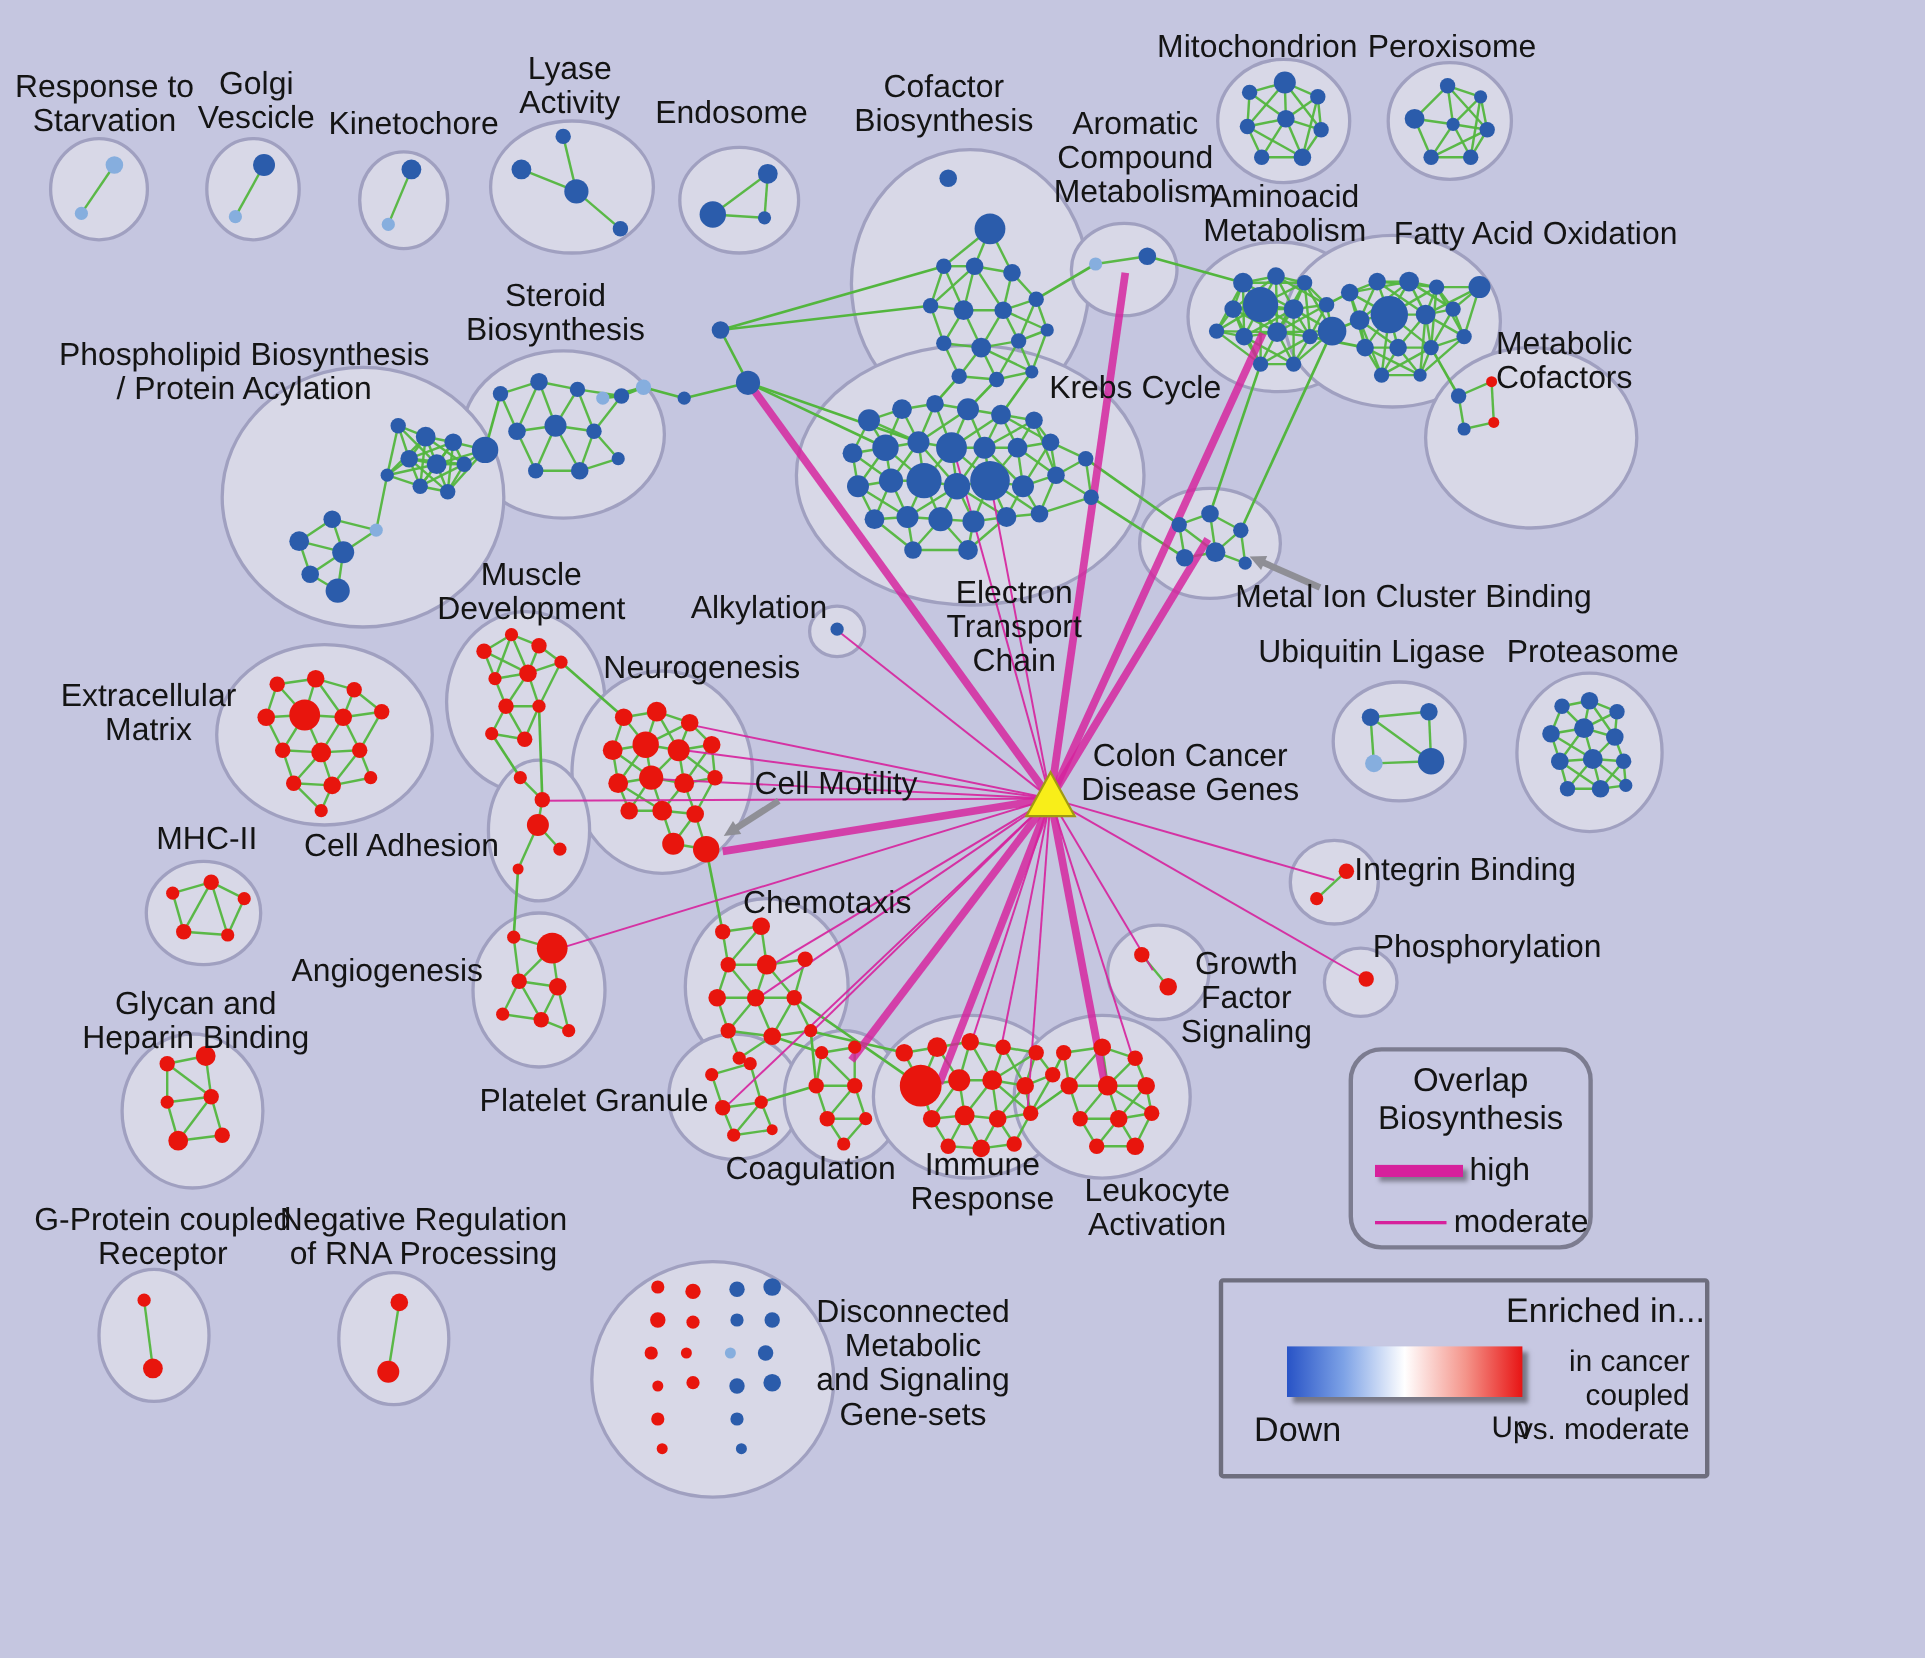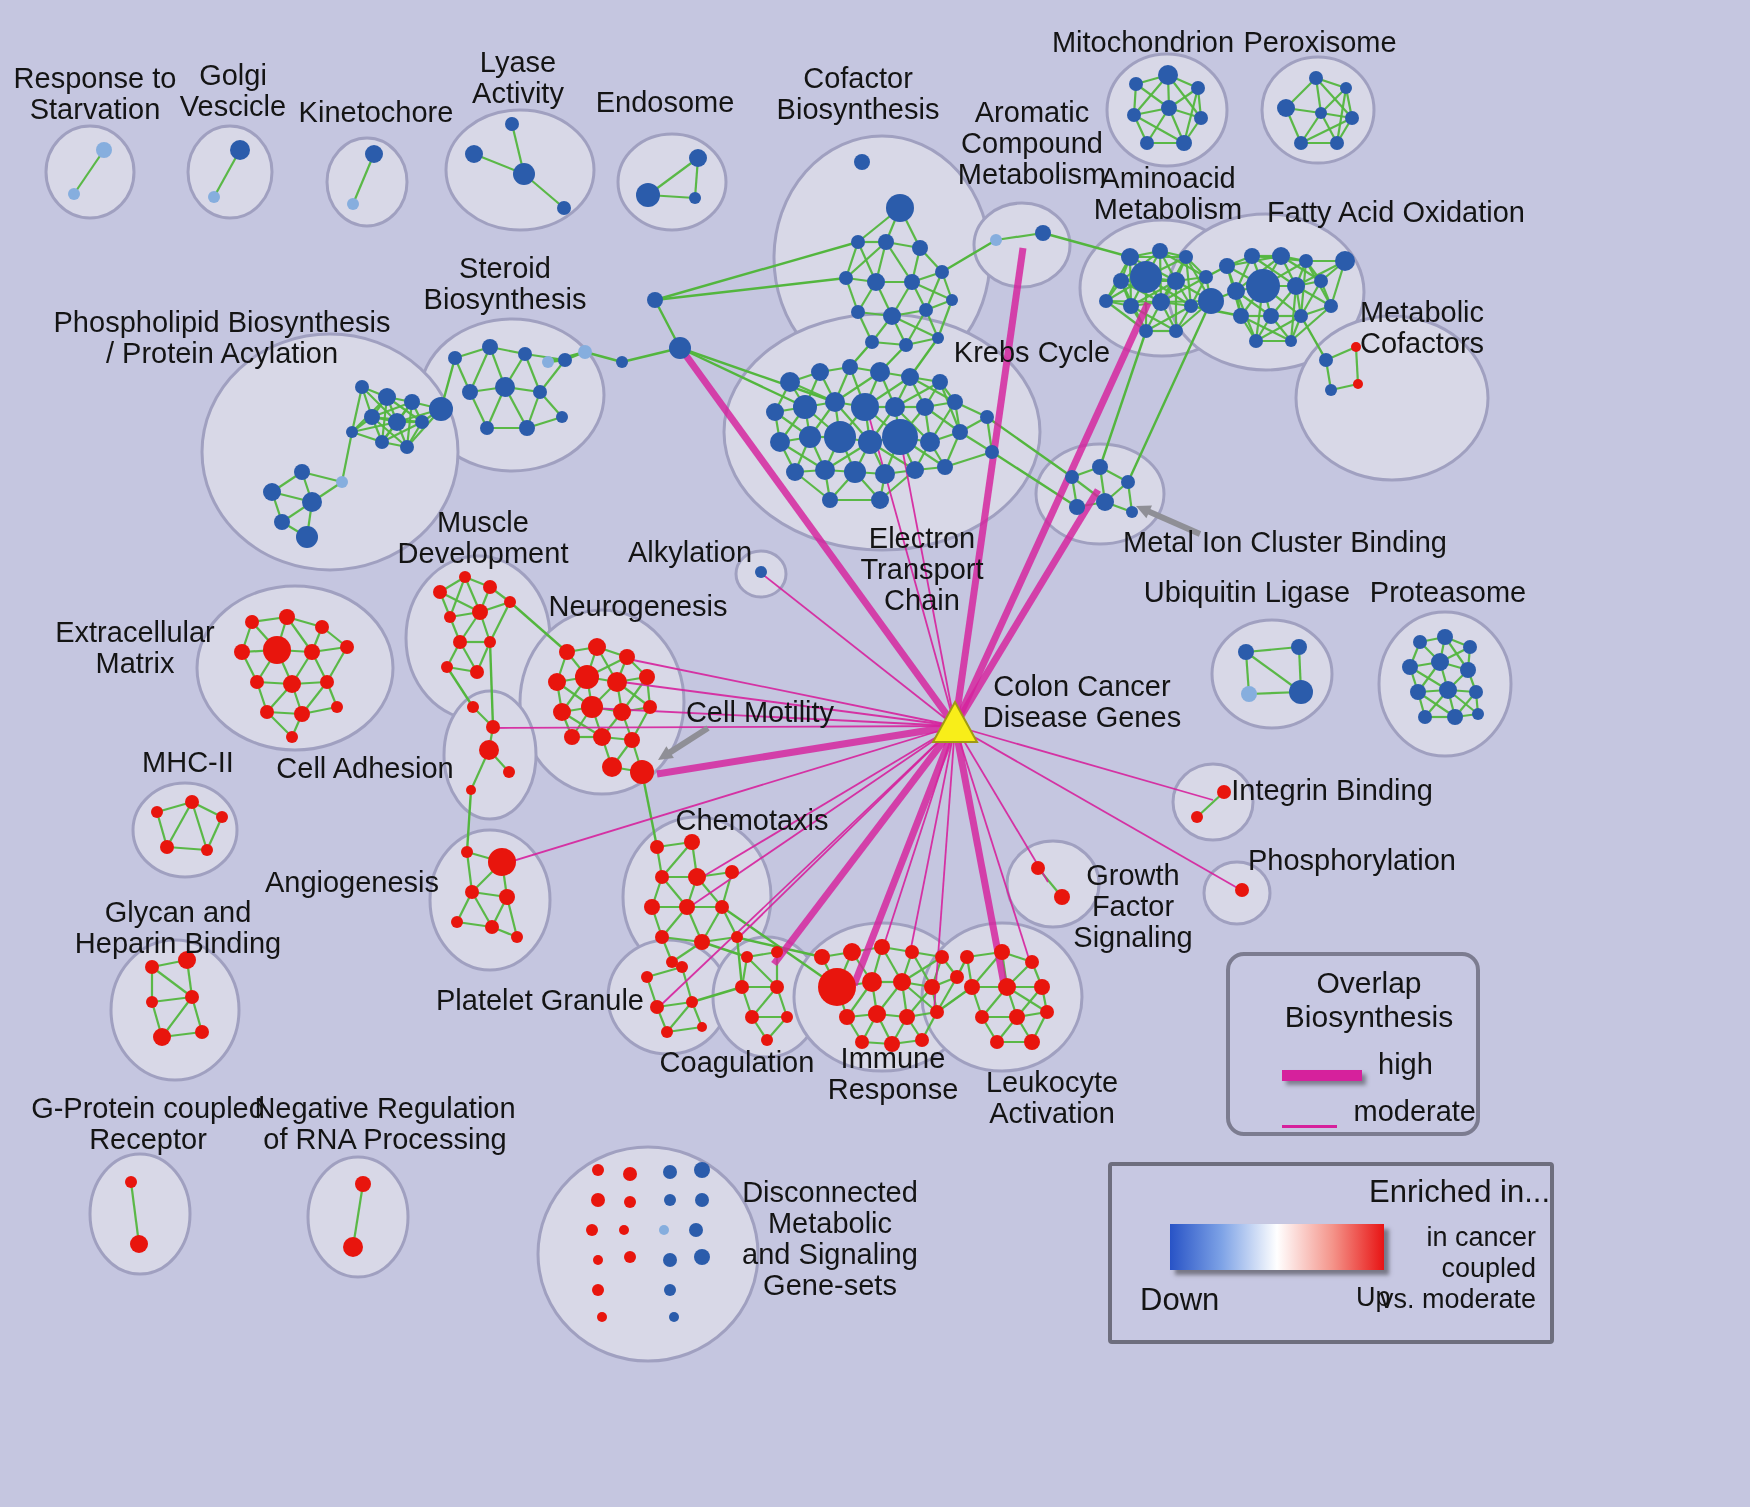--- a/index.html
+++ b/index.html
@@ -1,22 +1,22 @@
 <!DOCTYPE html>
 <html><head>
 <meta charset="utf-8">
 <style>
   html,body{margin:0;padding:0;background:#c5c6e0;}
   .stage{position:relative;width:1750px;height:1507px;background:#c5c6e0;overflow:hidden;
          font-family:"Liberation Sans",sans-serif;color:#141414;}
   svg text{font-family:"Liberation Sans",sans-serif;}
   .panel{position:absolute;background:#c7c8e2;}
-  .panel-sig{left:1226px;top:952px;width:214px;height:176px;border:4px solid #7c7c90;border-radius:18px;padding-left:32px;}
+  .panel-sig{left:1226px;top:952px;width:214px;height:176px;border:4px solid #7c7c90;border-radius:30px;}
   .panel-sig .title{text-align:center;font-size:30px;line-height:34px;margin-top:10px;}
-  .sig-row{display:flex;align-items:flex-end;gap:16px;margin:14px 0 0 20px;}
+  .sig-row{display:flex;align-items:center;gap:6px;margin:14px 0 0 20px;}
   .sig-bar-high{width:80px;height:11px;background:#d6219c;box-shadow:4px 4px 4px rgba(75,75,85,.6);}
   .sig-bar-mod{width:80px;height:3px;background:#d6219c;}
   .sig-label{font-size:29px;}
   .panel-enr{left:1108px;top:1162px;width:438px;height:174px;border:4px solid #6e6e7e;border-radius:4px;}
   .panel-enr .title{text-align:right;font-size:31px;margin-top:8px;}
   .grad-bar{position:absolute;left:58px;top:58px;width:214px;height:46px;
             background:linear-gradient(90deg,#2853c6 0%,#7da2e6 24%,#ffffff 50%,#f4948a 76%,#e81414 100%);
             box-shadow:5px 5px 4px rgba(85,85,95,.7);}
   .enr-down{position:absolute;left:28px;top:116px;font-size:31px;}
   .enr-up{position:absolute;left:244px;top:116px;font-size:27px;text-align:right;}

